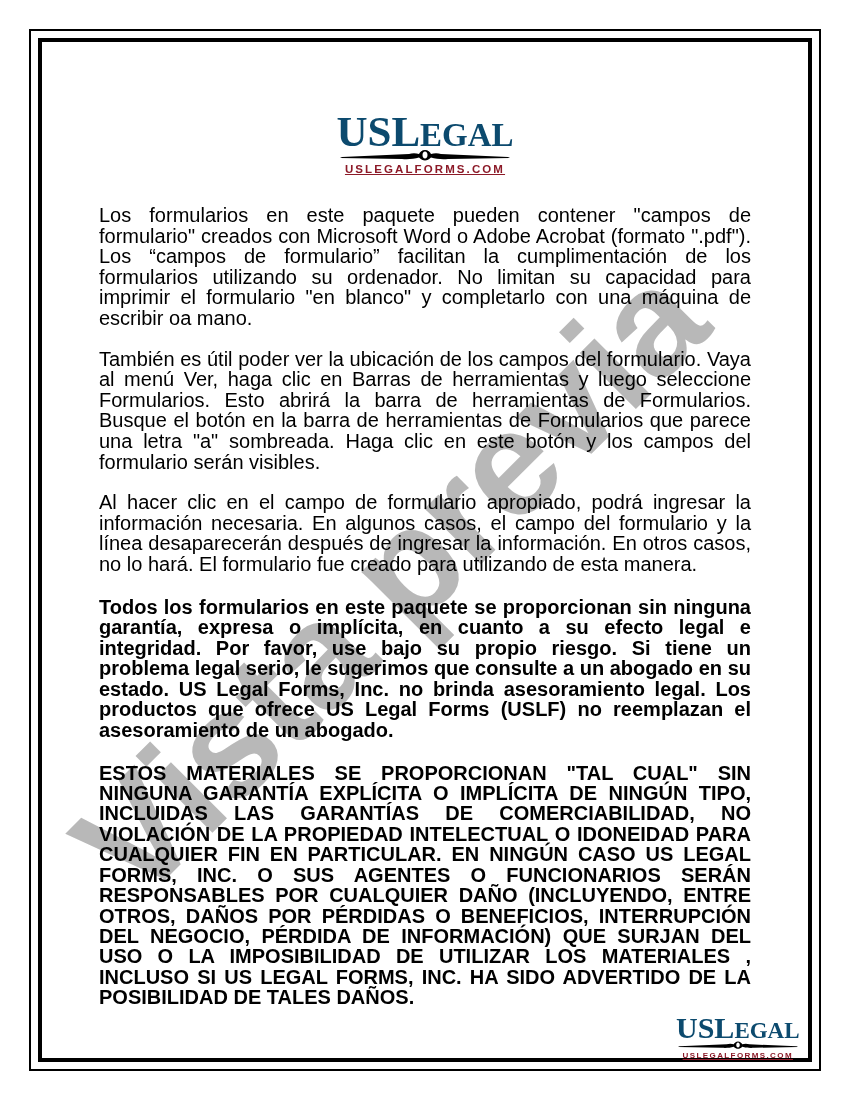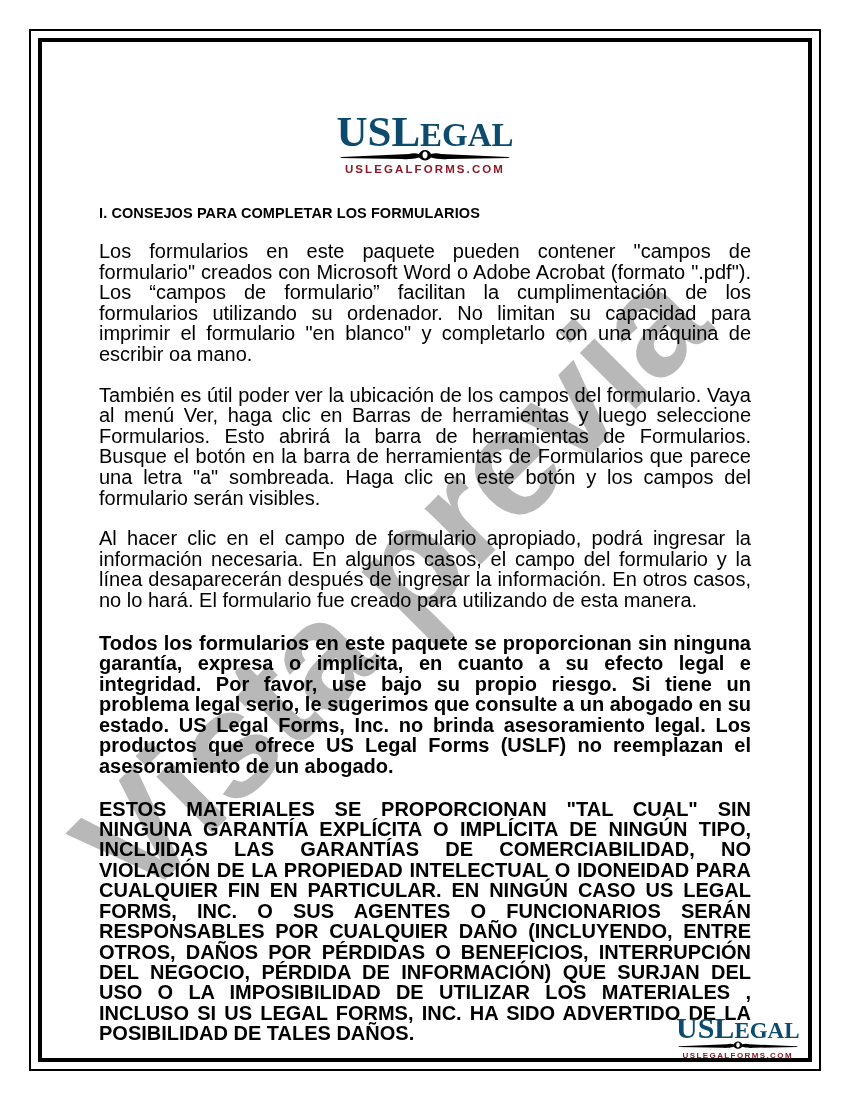--- a/index.html
+++ b/index.html
@@ -91,20 +91,21 @@
     margin-bottom: 1px;
   }
   .logo-eagle svg { display: block; margin: 0 auto; }
   .logo-tag {
     font-family: "Liberation Sans", sans-serif;
     font-size: 11.5px;
     font-weight: 700;
     color: #8c1a28;
     letter-spacing: 2.1px;
     white-space: nowrap;
+    text-decoration: underline;
   }
 
   
   .logo-footer {
     position: absolute;
     left: 676px;
     top: 1013px;
     z-index: 4;
     overflow: hidden;
     width: 148px;
@@ -189,21 +190,20 @@
         <div class="logo-eagle">
           <svg width="170" height="13" viewBox="0 0 170 13" xmlns="http://www.w3.org/2000/svg">
             <path d="M85 0 C82 0 80 2 79 4 C76 3 72 3 69 4 L2 7 L0 8 L62 9 C68 9.5 74 9 79 7.5 C81 9.5 83 10.5 85 10.5 C87 10.5 89 9.5 91 7.5 C96 9 102 9.5 108 9 L170 8 L168 7 L101 4 C98 3 94 3 91 4 C90 2 88 0 85 0 Z" fill="#000000"></path>
             <path d="M85 1.5 C83.5 1.5 82.5 3 82.5 5 C82.5 7 83.5 8.5 85 8.5 C86.5 8.5 87.5 7 87.5 5 C87.5 3 86.5 1.5 85 1.5 Z" fill="#ffffff"></path>
           </svg>
         </div>
         <div class="logo-tag">USLEGALFORMS.COM</div>
       </div>
     </div>
 
-    <h2 class="section-heading">I. CONSEJOS PARA COMPLETAR LOS FORMULARIOS</h2>
 
     <p class="para">Los formularios en este paquete pueden contener "campos de formulario" creados con Microsoft Word o Adobe Acrobat (formato ".pdf"). Los “campos de formulario” facilitan la cumplimentación de los formularios utilizando su ordenador. No limitan su capacidad para imprimir el formulario "en blanco" y completarlo con una máquina de escribir oa mano.</p>
     <p class="para">También es útil poder ver la ubicación de los campos del formulario. Vaya al menú Ver, haga clic en Barras de herramientas y luego seleccione Formularios. Esto abrirá la barra de herramientas de Formularios. Busque el botón en la barra de herramientas de Formularios que parece una letra "a" sombreada. Haga clic en este botón y los campos del formulario serán visibles.</p>
     <p class="para">Al hacer clic en el campo de formulario apropiado, podrá ingresar la información necesaria. En algunos casos, el campo del formulario y la línea desaparecerán después de ingresar la información. En otros casos, no lo hará. El formulario fue creado para utilizando de esta manera.</p>
 
 
     <p class="para bold gap-before">Todos los formularios en este paquete se proporcionan sin ninguna garantía, expresa o implícita, en cuanto a su efecto legal e integridad. Por favor, use bajo su propio riesgo. Si tiene un problema legal serio, le sugerimos que consulte a un abogado en su estado. US Legal Forms, Inc. no brinda asesoramiento legal. Los productos que ofrece US Legal Forms (USLF) no reemplazan el asesoramiento de un abogado.</p>
     <p class="para caps gap-before">ESTOS MATERIALES SE PROPORCIONAN "TAL CUAL" SIN NINGUNA GARANTÍA EXPLÍCITA O IMPLÍCITA DE NINGÚN TIPO, INCLUIDAS LAS GARANTÍAS DE COMERCIABILIDAD, NO VIOLACIÓN DE LA PROPIEDAD INTELECTUAL O IDONEIDAD PARA CUALQUIER FIN EN PARTICULAR. EN NINGÚN CASO US LEGAL FORMS, INC. O SUS AGENTES O FUNCIONARIOS SERÁN RESPONSABLES POR CUALQUIER DAÑO (INCLUYENDO, ENTRE OTROS, DAÑOS POR PÉRDIDAS O BENEFICIOS, INTERRUPCIÓN DEL NEGOCIO, PÉRDIDA DE INFORMACIÓN) QUE SURJAN DEL USO O LA IMPOSIBILIDAD DE UTILIZAR LOS MATERIALES , INCLUSO SI US LEGAL FORMS, INC. HA SIDO ADVERTIDO DE LA POSIBILIDAD DE TALES DAÑOS.</p>
 
   </div>

